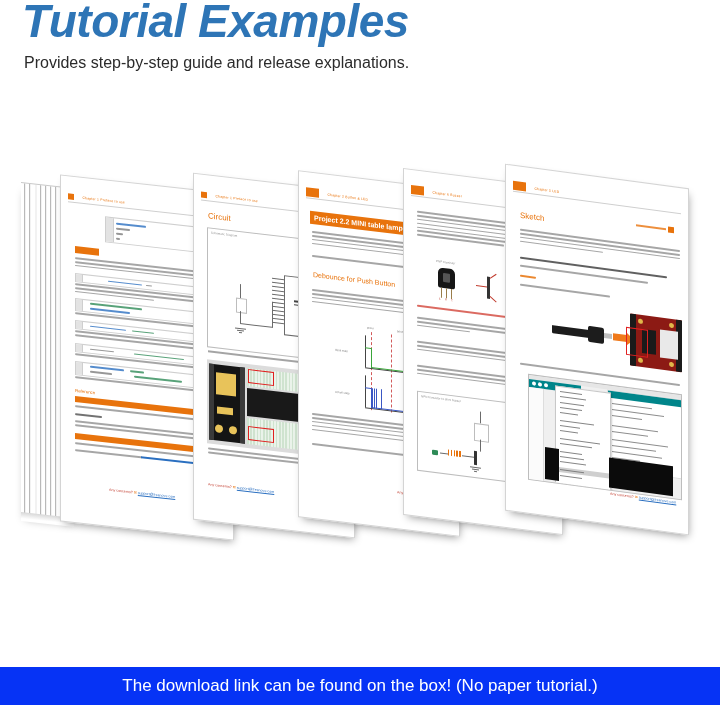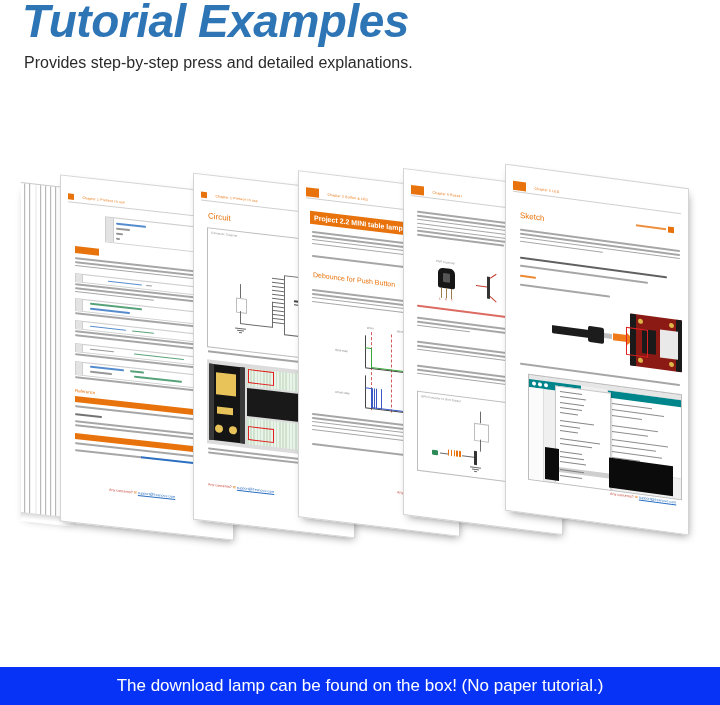--- a/index.html
+++ b/index.html
@@ -154,21 +154,21 @@
   #banner-text{
     position:absolute;left:0;top:0;width:720px;height:38px;line-height:38px;
     text-align:center;color:#ffffff;font-size:17px;white-space:nowrap;
   }
 </style>
 </head>
 <body>
 
 <div id="header">
   <div id="title">Tutorial Examples</div>
-  <div id="subtitle">Provides step-by-step press and detailed explanations.</div>
+  <div id="subtitle">Provides step-by-step guide and release explanations.</div>
 </div>
 
 <div id="stage">
 
   <div id="edge-stack"></div>
 
   <div class="sheet" id="sheet1">
     <div class="inner">
       <div class="pg-top">
         <span class="pg-num sq"></span>
@@ -624,14 +624,14 @@
         <span class="c1">Any concerns?</span>
         <span class="c2">✉</span>
         <span class="c3">support@freenove.com</span>
       </div>
     </div>
   </div>
 
 </div>
 
 <div id="banner">
-  <div id="banner-text">The download lamp can be found on the box! (No paper tutorial.)</div>
+  <div id="banner-text">The download link can be found on the box! (No paper tutorial.)</div>
 </div>
 
 </body></html>

